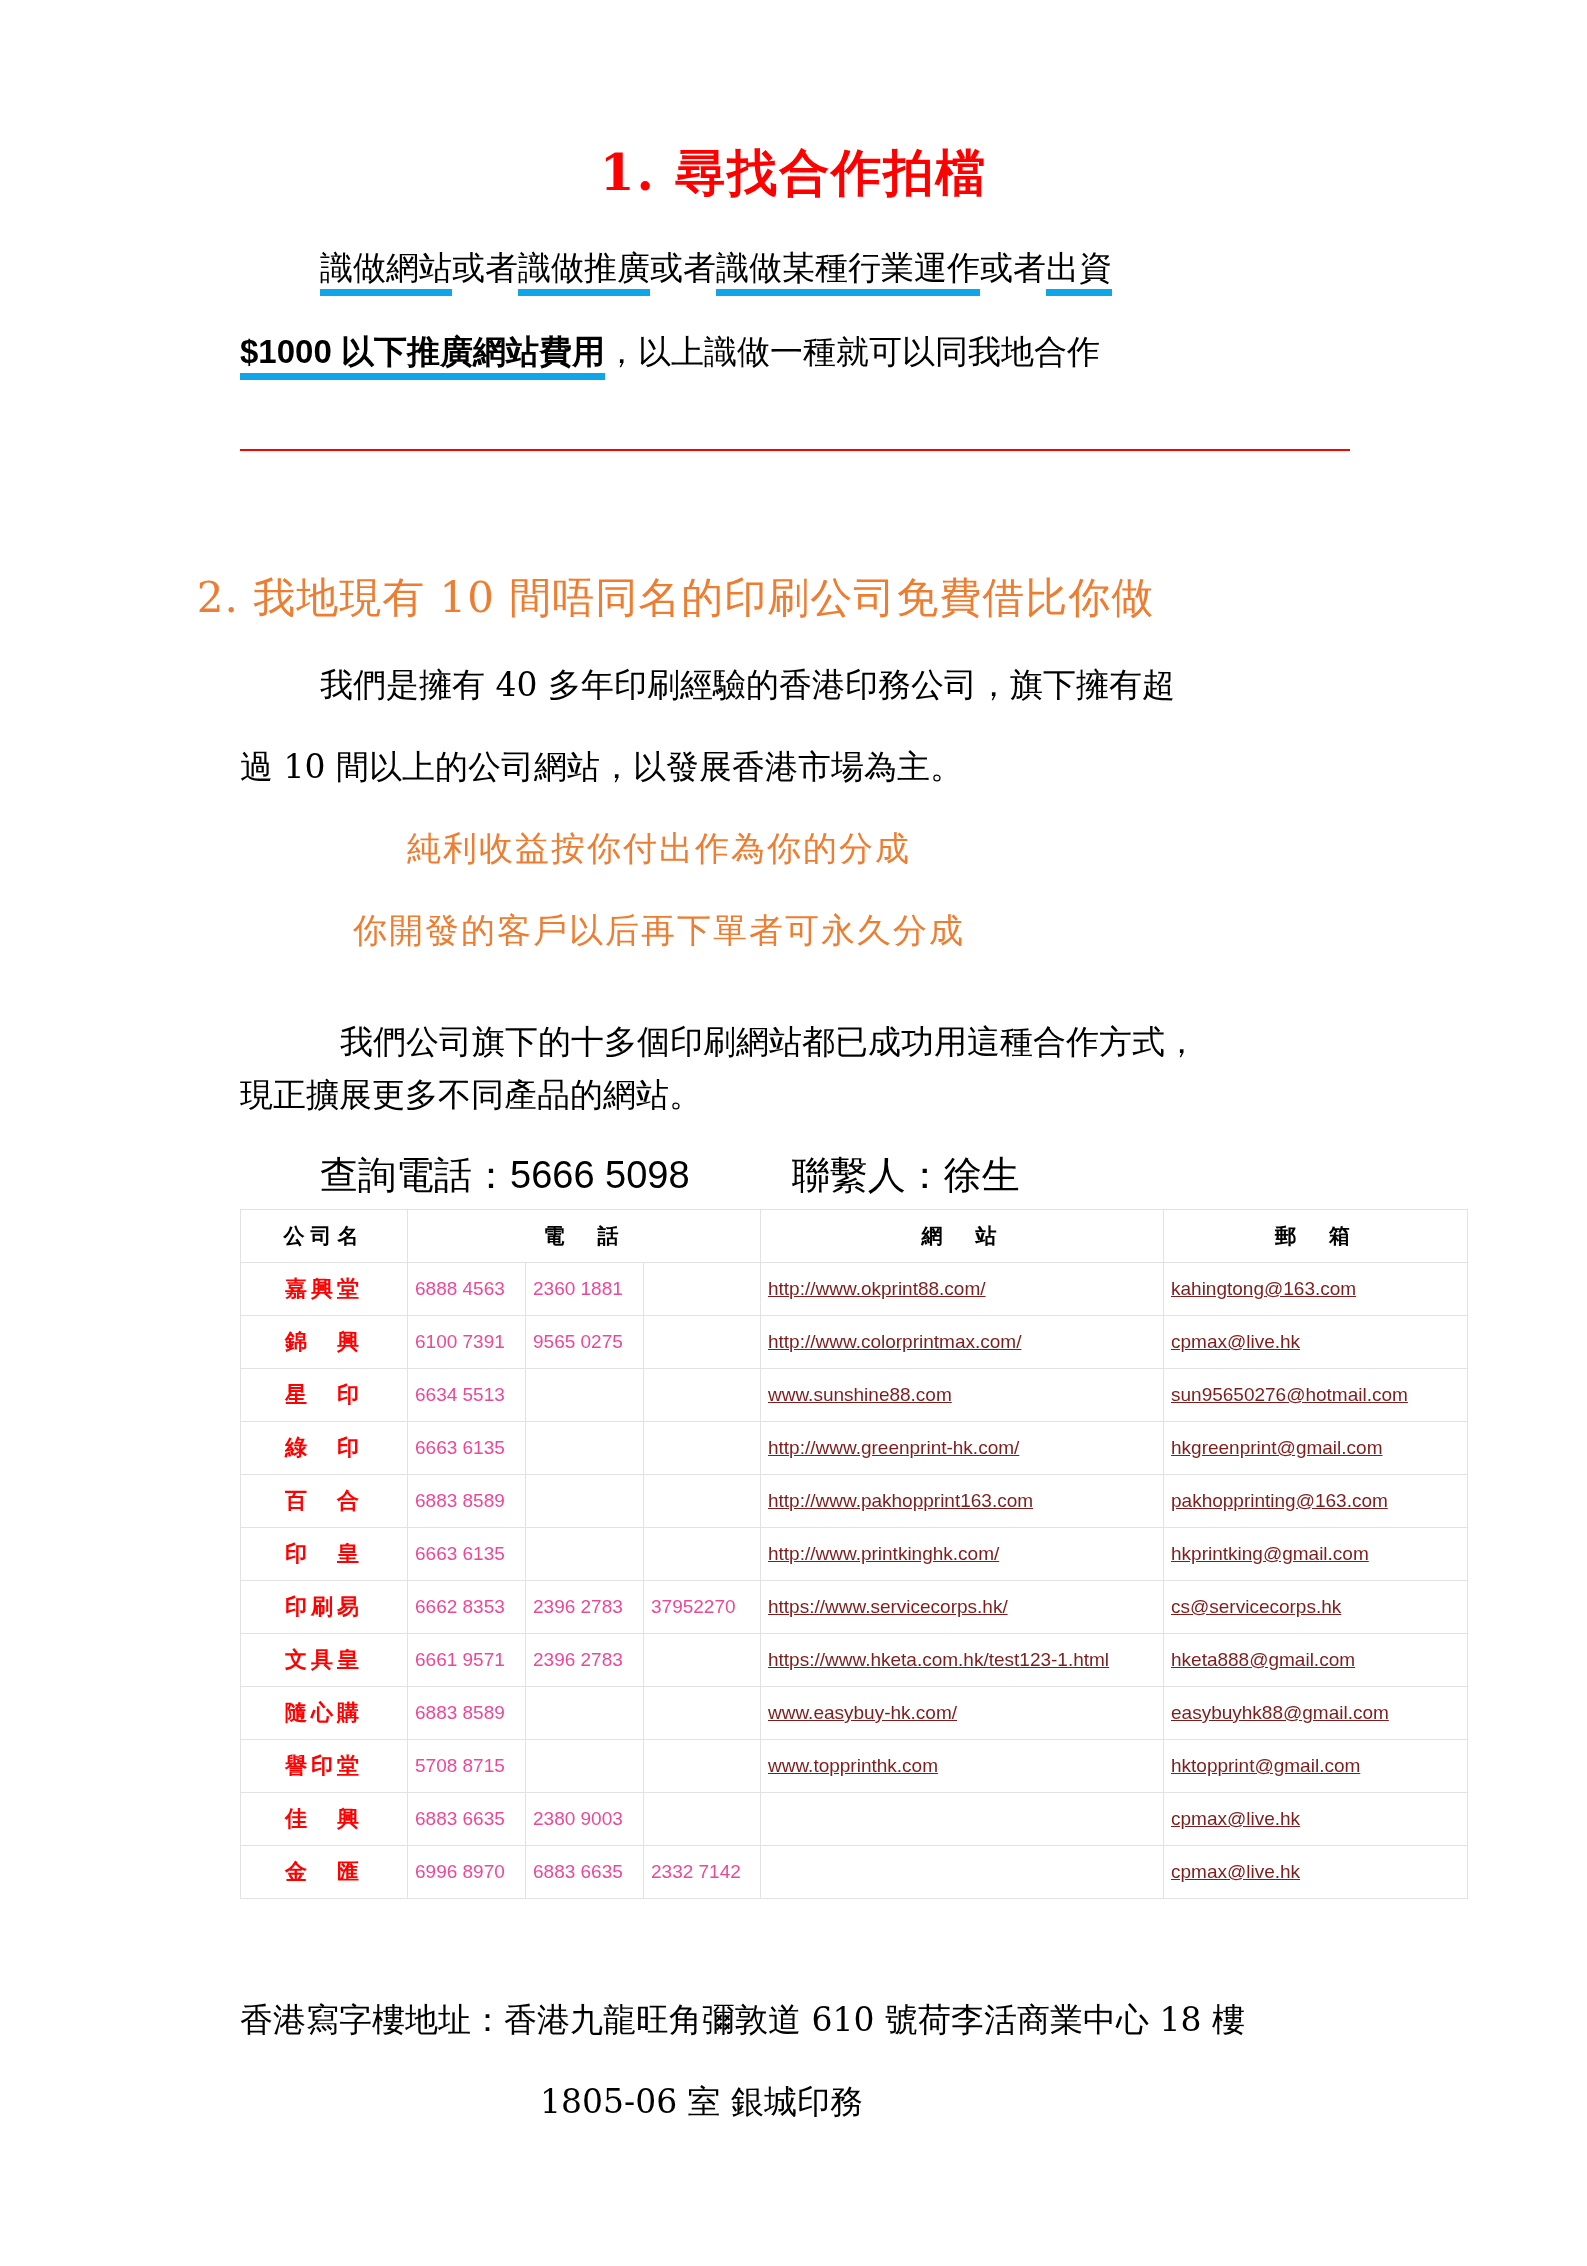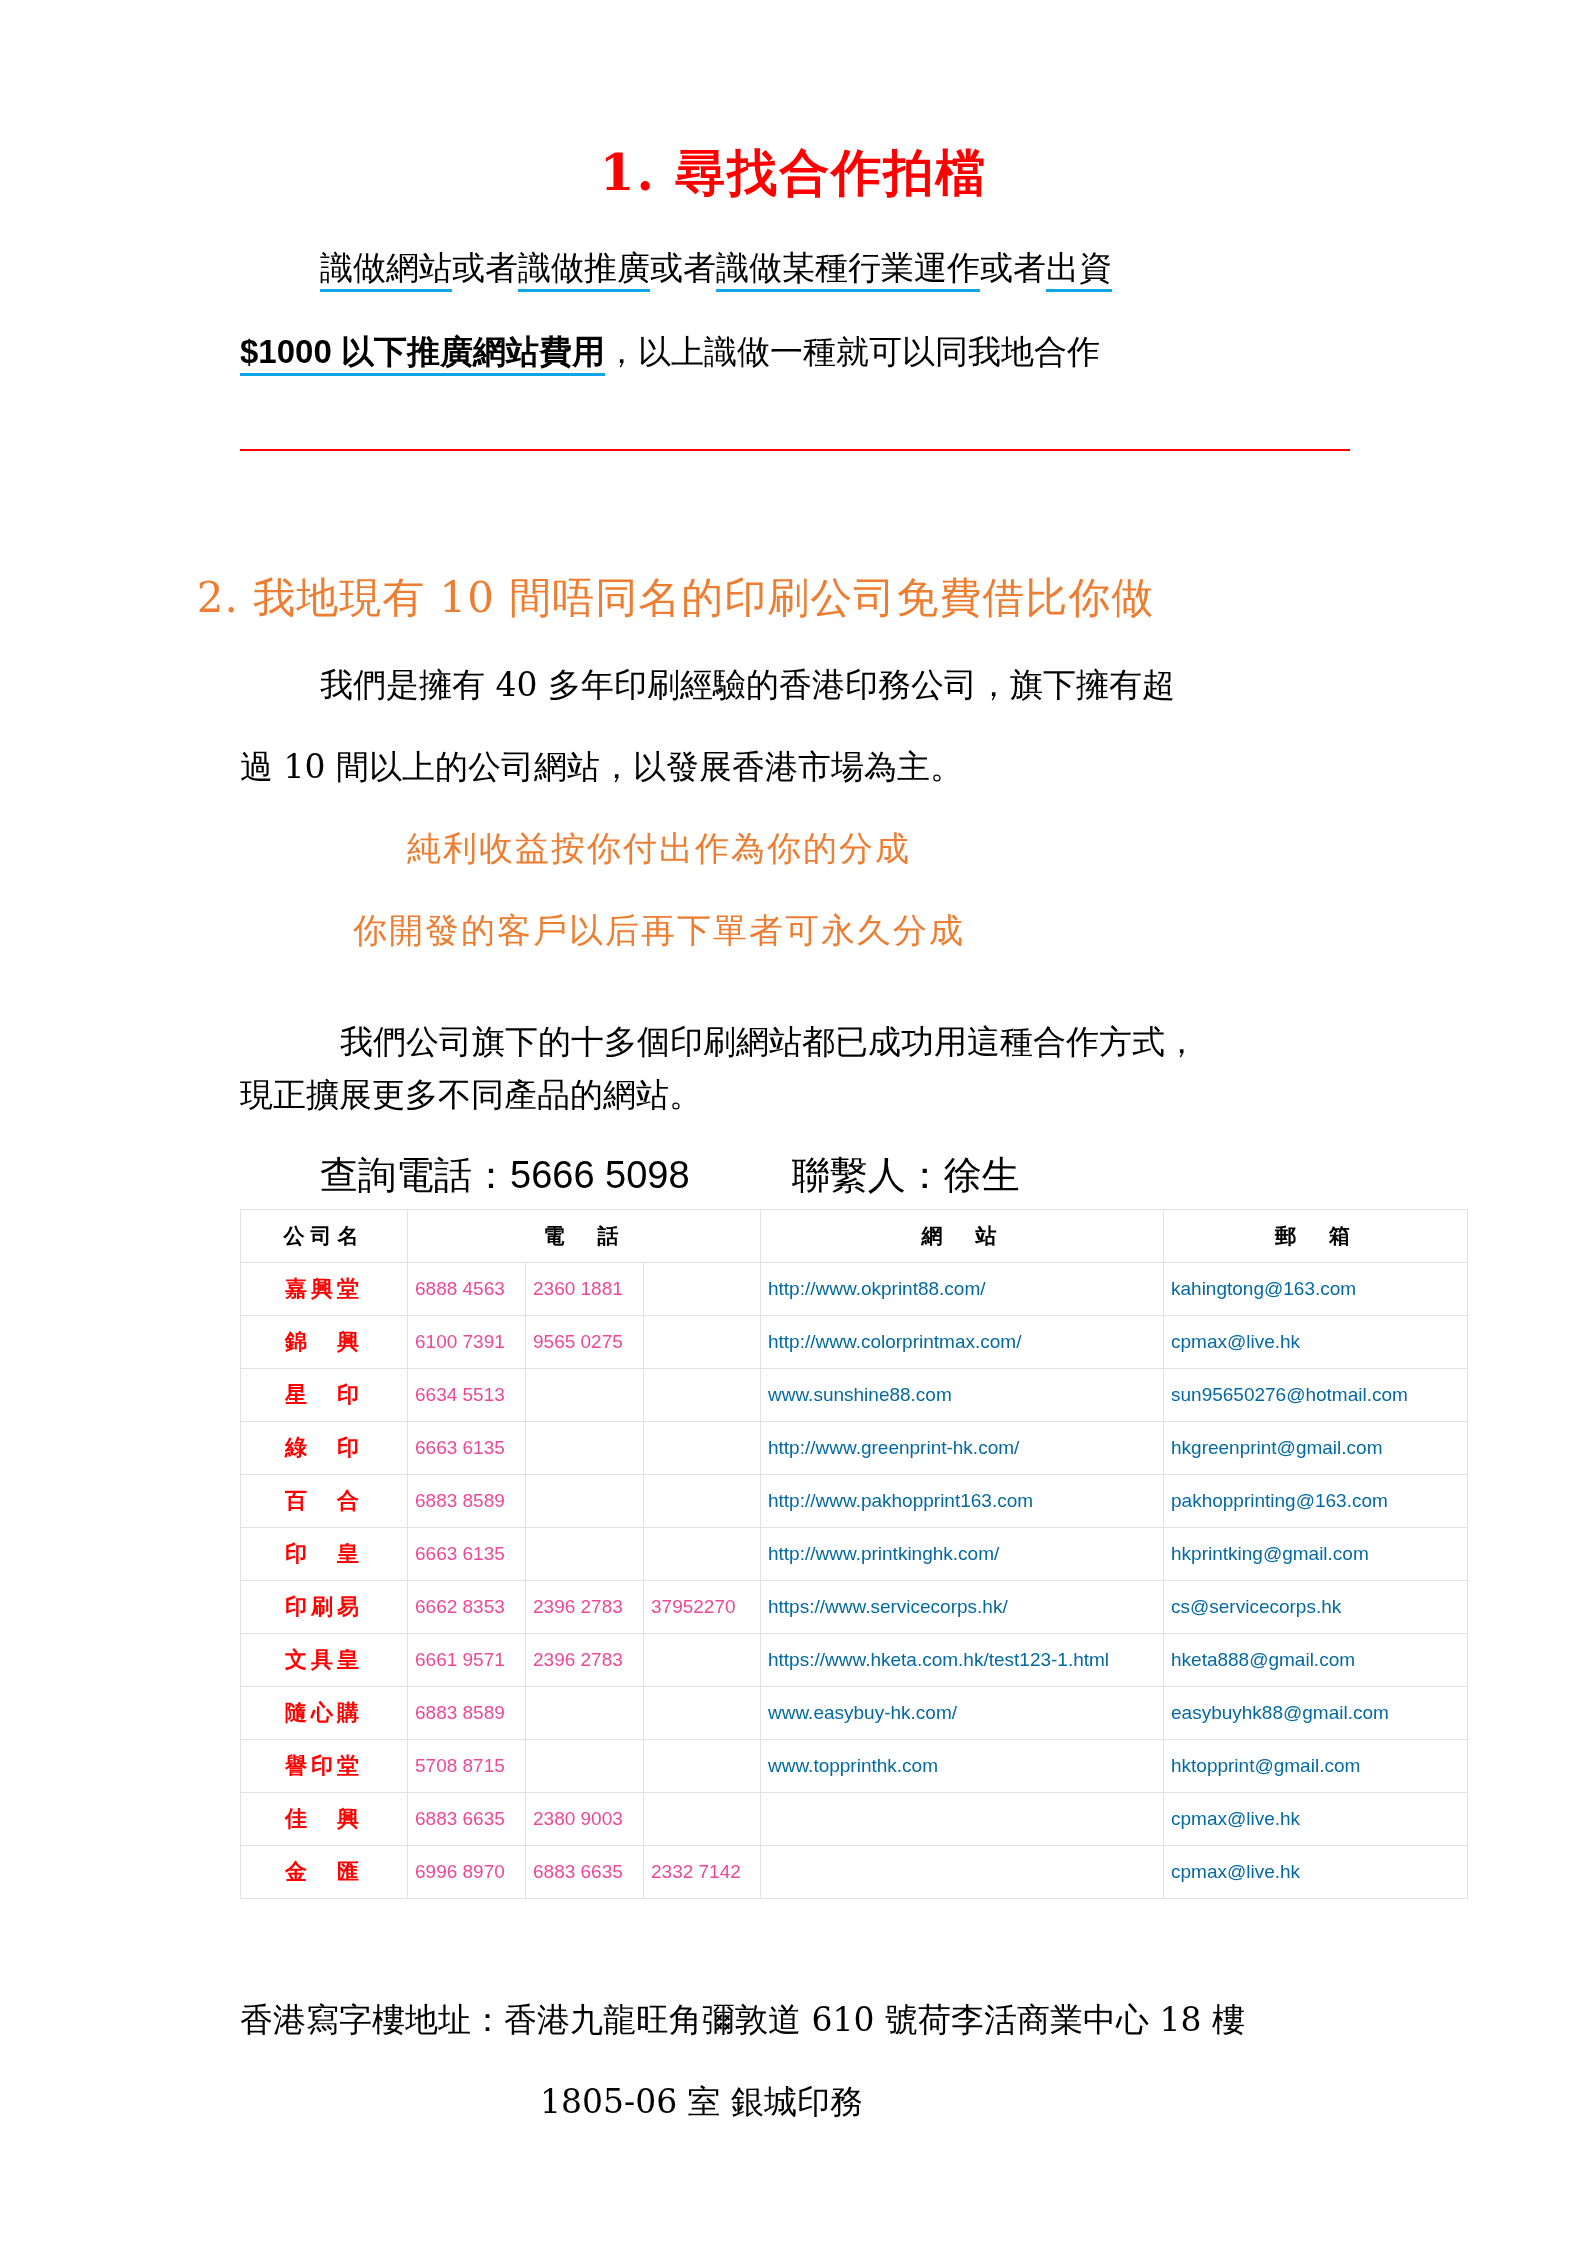--- a/index.html
+++ b/index.html
@@ -2,36 +2,36 @@
 <html><head>
 <meta charset="utf-8">
 <style>
   html, body { margin: 0; padding: 0; background: #ffffff; }
   body { width: 1587px; height: 2266px; position: relative; overflow: hidden;
          font-family: "DejaVu Serif", "Liberation Serif", serif; color: #000; }
   .abs { position: absolute; white-space: nowrap; }
   .title1 { left: 0; width: 1587px; top: 140px; text-align: center;
             font-size: 50px; font-weight: bold; color: #ff0000; letter-spacing: 2px; }
   .line { font-size: 33px; line-height: 44px; }
-  .u { border-bottom: 3px solid #0ea5e9; padding-bottom: 2px; margin-top: 28px; }
+  .u { border-bottom: 7px solid #0ea5e9; padding-bottom: 2px; margin-top: 28px; }
   .bold { font-weight: bold; font-family: "Liberation Sans", sans-serif; }
   .sep { left: 240px; width: 1110px; top: 449px; height: 2px; background: #ff0000; }
   .title2 { left: 0; width: 1351px; top: 570px; text-align: center;
             font-size: 42px; color: #ed7d31; letter-spacing: 1px; }
   .orange-center { left: 0; width: 1318px; text-align: center; color: #ed7d31; font-size: 34px; letter-spacing: 2px; }
   .contact { font-size: 38px; }
   .contact .num { font-family: Liberation Sans, sans-serif; }
   table.firms { position: absolute; left: 240px; top: 1209px; width: 1227px;
                 border-collapse: collapse; table-layout: fixed;
                 font-family: "Liberation Sans", sans-serif; font-size: 19px; }
   table.firms td, table.firms th { border: 1.5px solid #e2e2e2; height: 52px; padding: 0 7px; vertical-align: middle; }
   table.firms th { font-family: "DejaVu Serif", serif; font-size: 21px; font-weight: bold; text-align: center; letter-spacing: 6px; }
   table.firms td.name { color: #ff0000; font-family: "DejaVu Serif", serif; font-size: 22px; font-weight: bold; text-align: center; letter-spacing: 4px; }
   table.firms td.phone { color: #ec4899; margin-left: 21px; }
-  table.firms td a { color: #0369a1; }
+  table.firms td a { color: #7f1d1d; text-decoration: underline; }
   .addr { font-size: 33px; }
 </style>
 </head>
 <body>
 
 <div class="abs title1">1. 尋找合作拍檔</div>
 
 <div class="abs line" style="left:320px; top:246px;">
   <span class="u">識做網站</span><span>或者</span><span class="u">識做推廣</span><span>或者</span><span class="u">識做某種行業運作</span><span>或者</span><span class="u">出資</span>
 </div>

